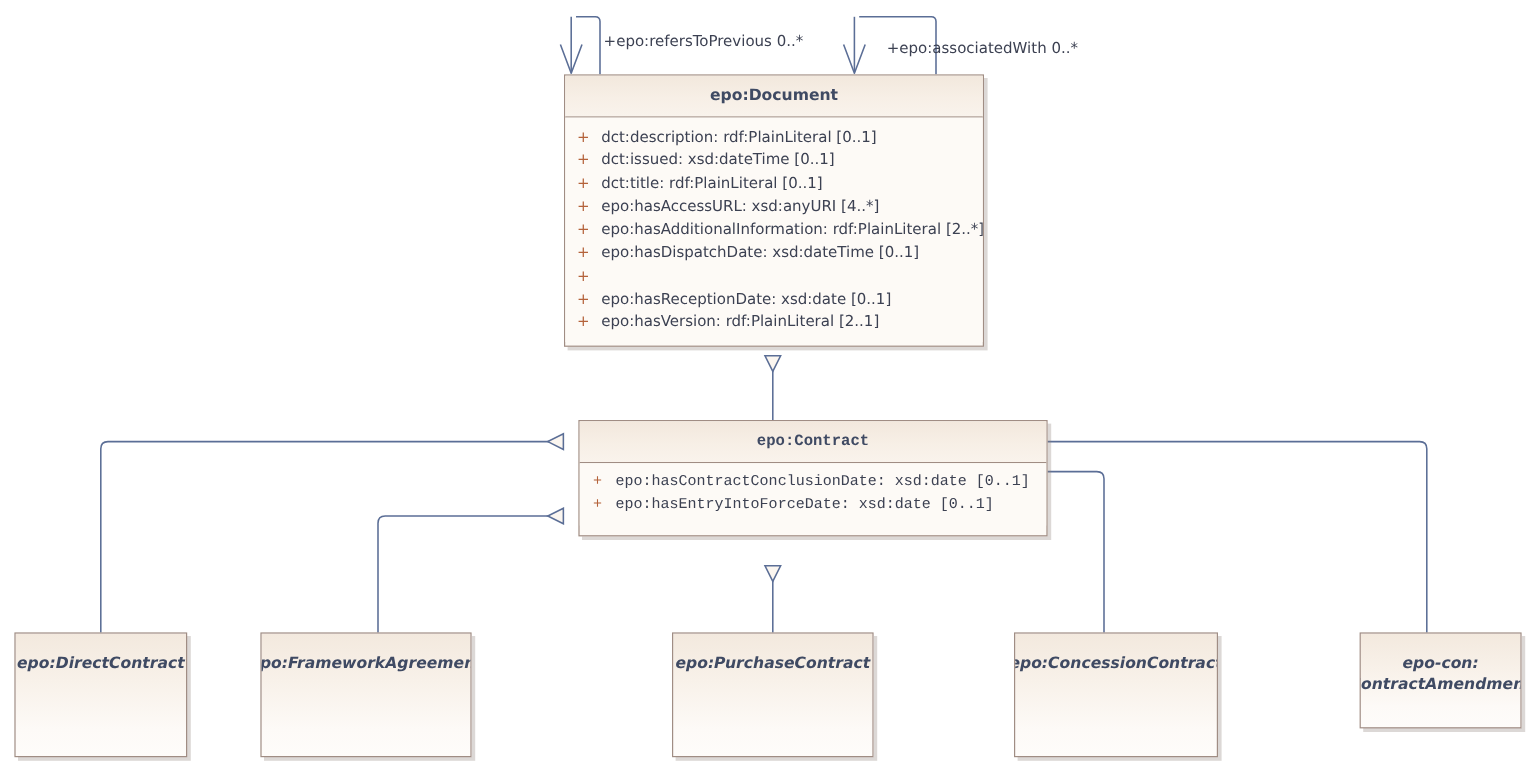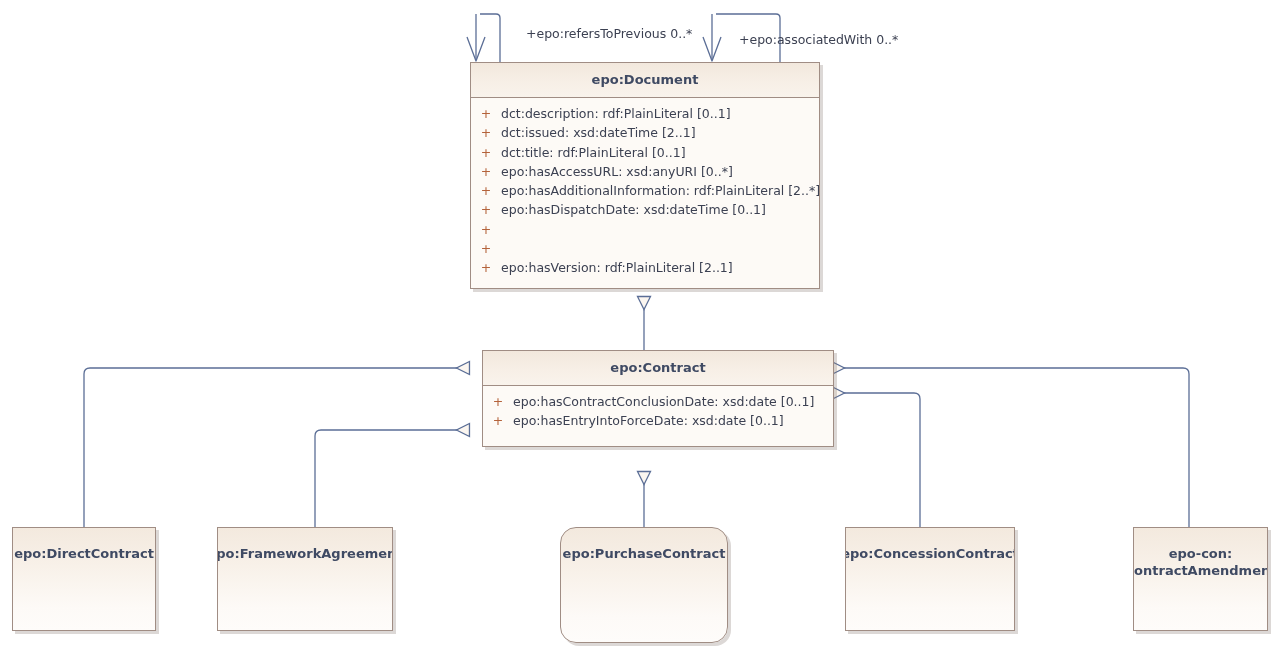--- a/index.html
+++ b/index.html
@@ -54,20 +54,21 @@
     justify-content: center;
     flex-direction: column;
   }
   .uml-class.with-attrs .name-compartment {
     height: 35px;
     border-bottom: 1px solid #a08d84;
   }
   
   .uml-class.leaf {
     background: linear-gradient(to bottom, #f3e9de 0%, #f8f1e9 38%, #fdfaf7 78%, #fefcfa 100%);
+    font-style: italic;
   }
   .uml-class.leaf .name-compartment {
     background: none;
     height: 100%;
     justify-content: flex-start;
     padding-top: 18px;
   }
   .uml-class.leaf .name-compartment .line2 {
     margin-top: 1px;
     white-space: nowrap;
@@ -153,65 +154,66 @@
       <g>
         <path d="M 920 527 L 920 399 Q 920 393 914 393 L 831 393" marker-end="url(#genArrowRight)"></path>
       </g>
 
       <g>
         <path d="M 1189 527 L 1189 374 Q 1189 368 1183 368 L 831 368" marker-end="url(#genArrowRight)"></path>
       </g>
     </g>
   </svg>
 
-  <div class="assoc-label" style="left:526px; top:27px;">+epo:refersToPrevious 0..*</div>
+  <div class="assoc-label" style="left:503px; top:27px;">+epo:refersToPrevious 0..*</div>
 
   <div class="assoc-label" style="left:739px; top:33px;">+epo:associatedWith 0..*</div>
 
   <div class="uml-class with-attrs" style="left:470px; top:62px; width:350px; height:227px;">
     <div class="name-compartment">epo:Document</div>
     <div class="attr-compartment">
       <div class="attr-row">
         <span class="attr-vis">+</span>
         <span class="attr-text">dct:description: rdf:PlainLiteral [0..1]</span>
       </div>
       <div class="attr-row">
         <span class="attr-vis">+</span>
-        <span class="attr-text">dct:issued: xsd:dateTime [2..1]</span>
+        <span class="attr-text">dct:issued: xsd:dateTime [0..1]</span>
       </div>
       <div class="attr-row">
         <span class="attr-vis">+</span>
         <span class="attr-text">dct:title: rdf:PlainLiteral [0..1]</span>
       </div>
       <div class="attr-row">
         <span class="attr-vis">+</span>
-        <span class="attr-text">epo:hasAccessURL: xsd:anyURI [0..*]</span>
+        <span class="attr-text">epo:hasAccessURL: xsd:anyURI [4..*]</span>
       </div>
       <div class="attr-row">
         <span class="attr-vis">+</span>
         <span class="attr-text">epo:hasAdditionalInformation: rdf:PlainLiteral [2..*]</span>
       </div>
       <div class="attr-row">
         <span class="attr-vis">+</span>
         <span class="attr-text">epo:hasDispatchDate: xsd:dateTime [0..1]</span>
       </div>
       <div class="attr-row">
         <span class="attr-vis">+</span>
       </div>
       <div class="attr-row">
         <span class="attr-vis">+</span>
+        <span class="attr-text">epo:hasReceptionDate: xsd:date [0..1]</span>
       </div>
       <div class="attr-row">
         <span class="attr-vis">+</span>
         <span class="attr-text">epo:hasVersion: rdf:PlainLiteral [2..1]</span>
       </div>
     </div>
   </div>
 
-  <div class="uml-class with-attrs" style="left:482px; top:350px; width:352px; height:97px;">
+  <div class="uml-class with-attrs" style="left:482px; top:350px; width:391px; height:97px;font-family:Liberation Mono, monospace;">
     <div class="name-compartment">epo:Contract</div>
     <div class="attr-compartment">
       <div class="attr-row">
         <span class="attr-vis">+</span>
         <span class="attr-text">epo:hasContractConclusionDate: xsd:date [0..1]</span>
       </div>
       <div class="attr-row">
         <span class="attr-vis">+</span>
         <span class="attr-text">epo:hasEntryIntoForceDate: xsd:date [0..1]</span>
       </div>
@@ -219,28 +221,28 @@
   </div>
 
   <div class="uml-class leaf" style="left:12px; top:527px; width:144px; height:104px;">
     <div class="name-compartment">epo:DirectContract</div>
   </div>
 
   <div class="uml-class leaf" style="left:217px; top:527px; width:176px; height:104px;">
     <div class="name-compartment">epo:FrameworkAgreement</div>
   </div>
 
-  <div class="uml-class leaf" style="left:560px; top:527px; width:168px; height:116px;border-radius:16px;">
+  <div class="uml-class leaf" style="left:560px; top:527px; width:168px; height:104px;">
     <div class="name-compartment">epo:PurchaseContract</div>
   </div>
 
   <div class="uml-class leaf" style="left:845px; top:527px; width:170px; height:104px;">
     <div class="name-compartment">epo:ConcessionContract</div>
   </div>
 
-  <div class="uml-class leaf" style="left:1133px; top:527px; width:135px; height:104px;">
+  <div class="uml-class leaf" style="left:1133px; top:527px; width:135px; height:80px;">
     <div class="name-compartment">
       <span class="line1">epo-con:</span>
       <span class="line2">ContractAmendment</span>
     </div>
   </div>
 
 </div>
 
 </body></html>

